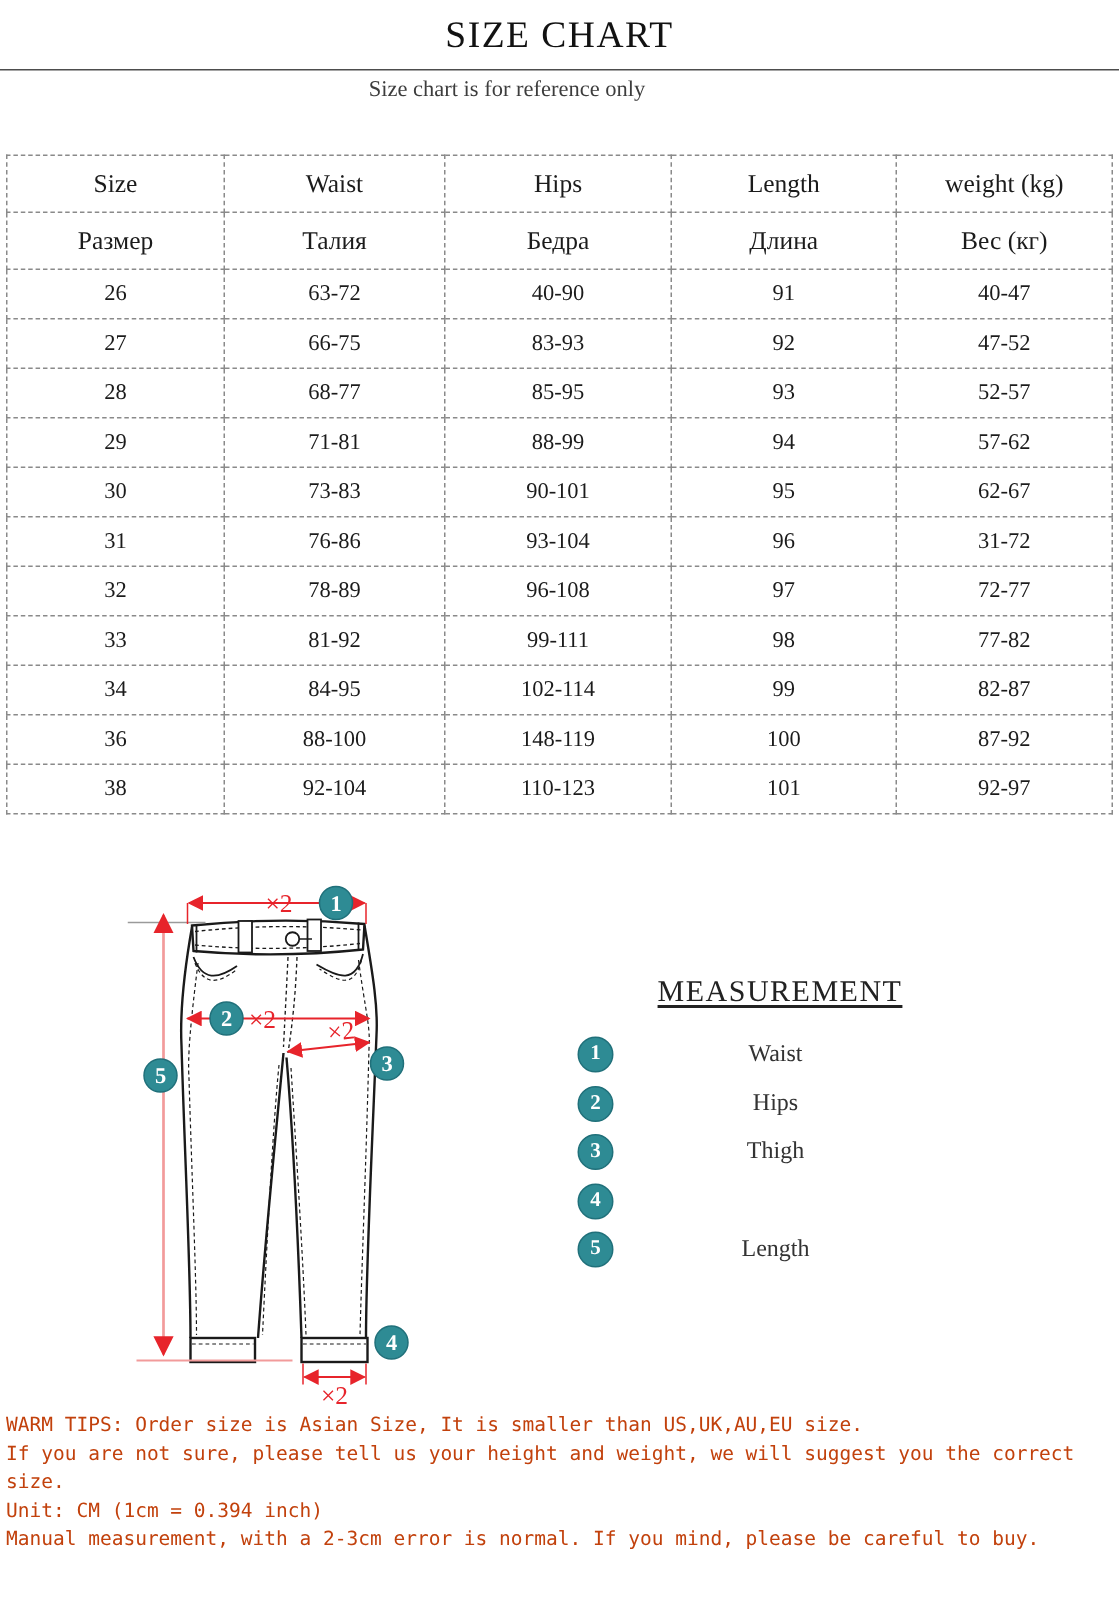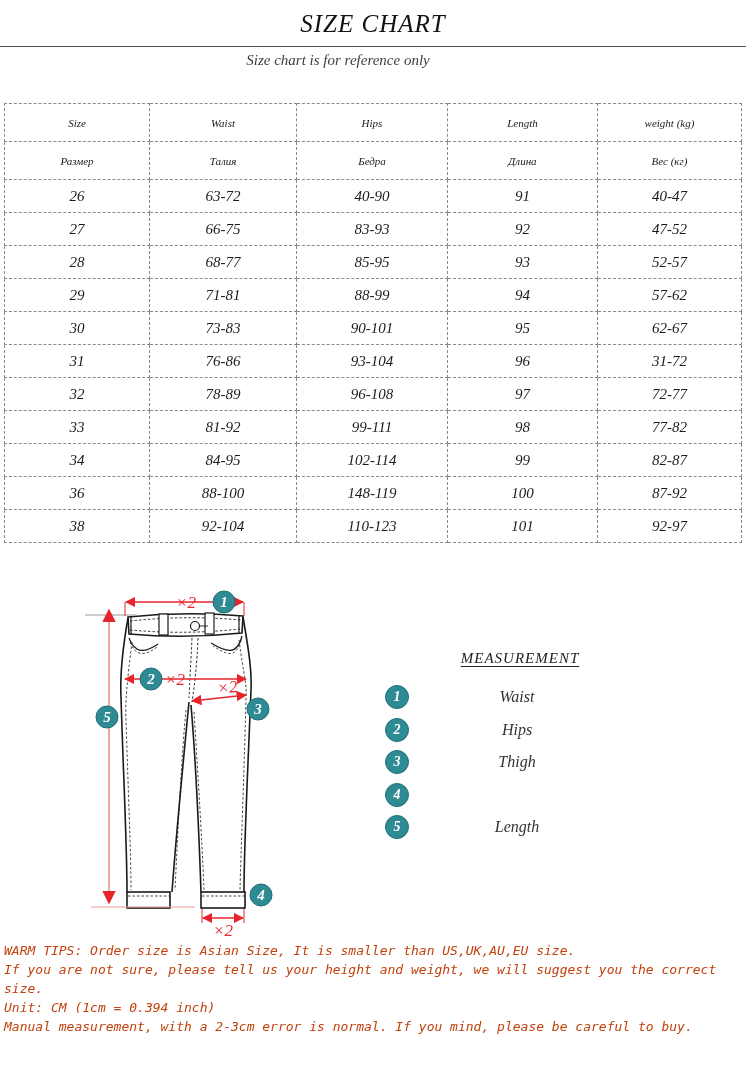--- a/index.html
+++ b/index.html
@@ -1,39 +1,39 @@
 <!DOCTYPE html>
 <html><head>
 <meta charset="utf-8">
 <style>
   html,body{margin:0;padding:0;background:#fff;}
   .page{position:relative;width:746px;height:1079px;background:#fff;overflow:hidden;
-        font-family:"Liberation Serif", serif;color:#1b1b1b;font-style:italic;}
+        font-family:"Liberation Serif", serif;color:#1b1b1b;}
 
   
   .title{position:absolute;top:10px;left:0;width:746px;text-align:center;
          font-size:25px;letter-spacing:1px;color:#121212;}
   .rule{position:absolute;top:46px;left:0;width:746px;border-top:1px solid #4d4d4d;}
   .subtitle{position:absolute;top:52px;left:0;width:676px;text-align:center;
             font-size:15px;color:#3d3d3d;}
 
   
   .size-table{position:absolute;top:103px;left:4px;width:737px;
               border-collapse:collapse;table-layout:fixed;}
   .size-table th,.size-table td{border:1px dashed #8a8a8a;text-align:center;
               padding:0;font-weight:normal;color:#1b1b1b;}
-  .size-table thead tr{height:38px;font-size:11px;margin-left:36px;}
+  .size-table thead tr{height:38px;font-size:17px;margin-left:36px;}
   .size-table tbody tr{height:33px;font-size:15px;}
 
   
   .diagram-svg{position:absolute;left:85px;top:582px;}
 
   
   .legend{position:absolute;left:385px;top:650px;width:270px;}
-  .legend-title{text-align:center;font-size:15px;letter-spacing:1px;color:#222;
+  .legend-title{text-align:center;font-size:20px;letter-spacing:1px;color:#222;
                 text-decoration:underline;text-underline-offset:3px;margin-bottom:14px;}
   .legend-row{display:flex;align-items:center;height:32.5px;}
   .legend-num{flex:0 0 24px;height:24px;border-radius:50%;background:#2e8b94;
               border:1px solid #20707a;color:#fff;font-size:14px;font-weight:bold;
               display:flex;align-items:center;justify-content:center;box-sizing:border-box;}
   .legend-label{flex:1;text-align:center;font-size:16px;color:#333;padding-right:30px;}
 
   
   .tips{position:absolute;left:4px;top:941px;width:742px;
         font-family:"DejaVu Sans Mono", monospace;font-size:13px;line-height:19px;color:#c2410c;}

